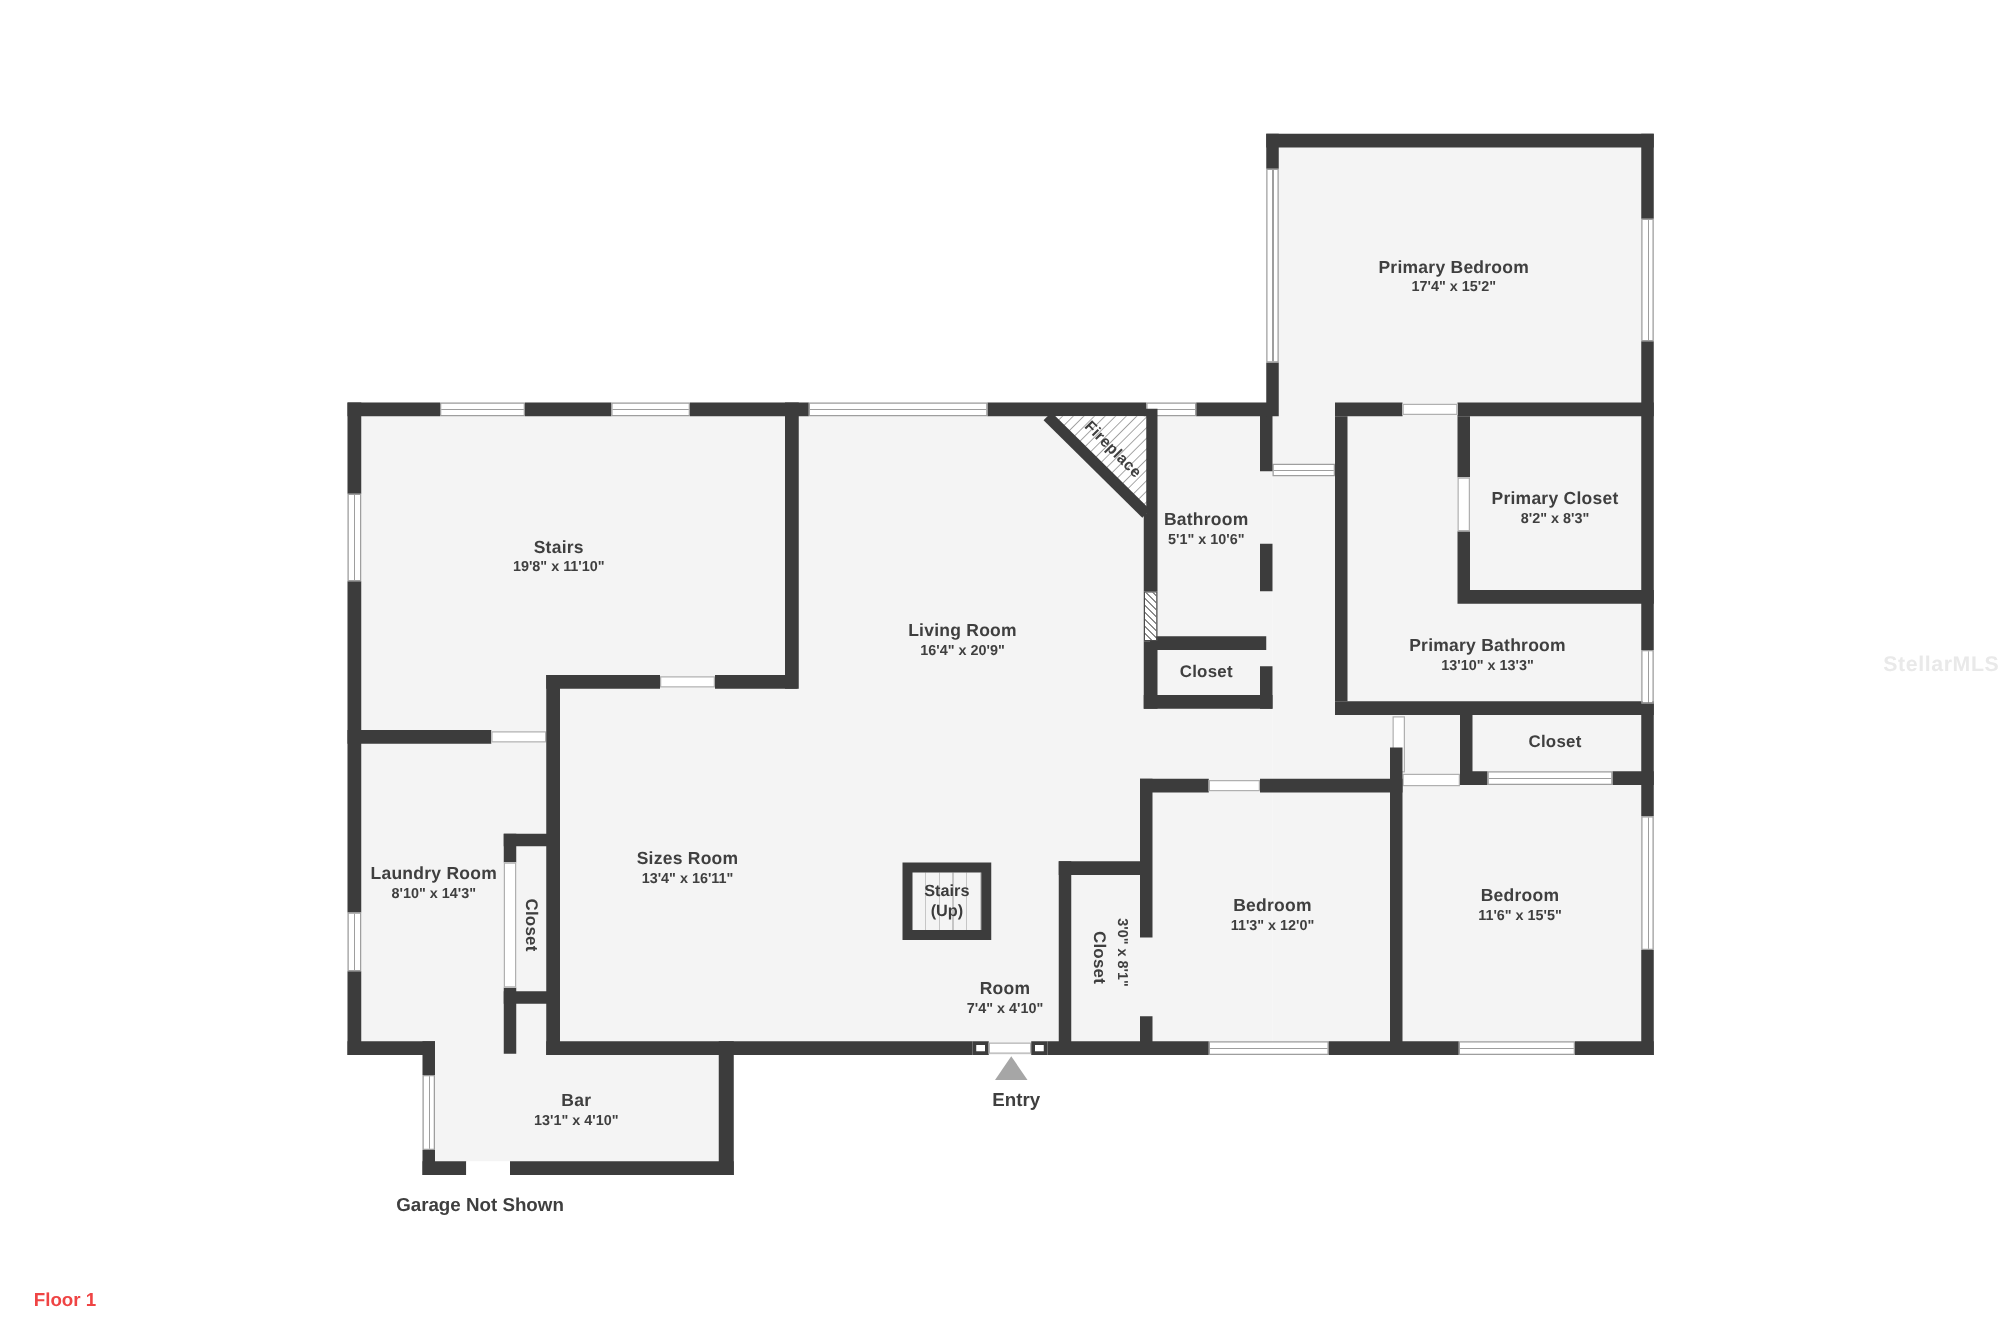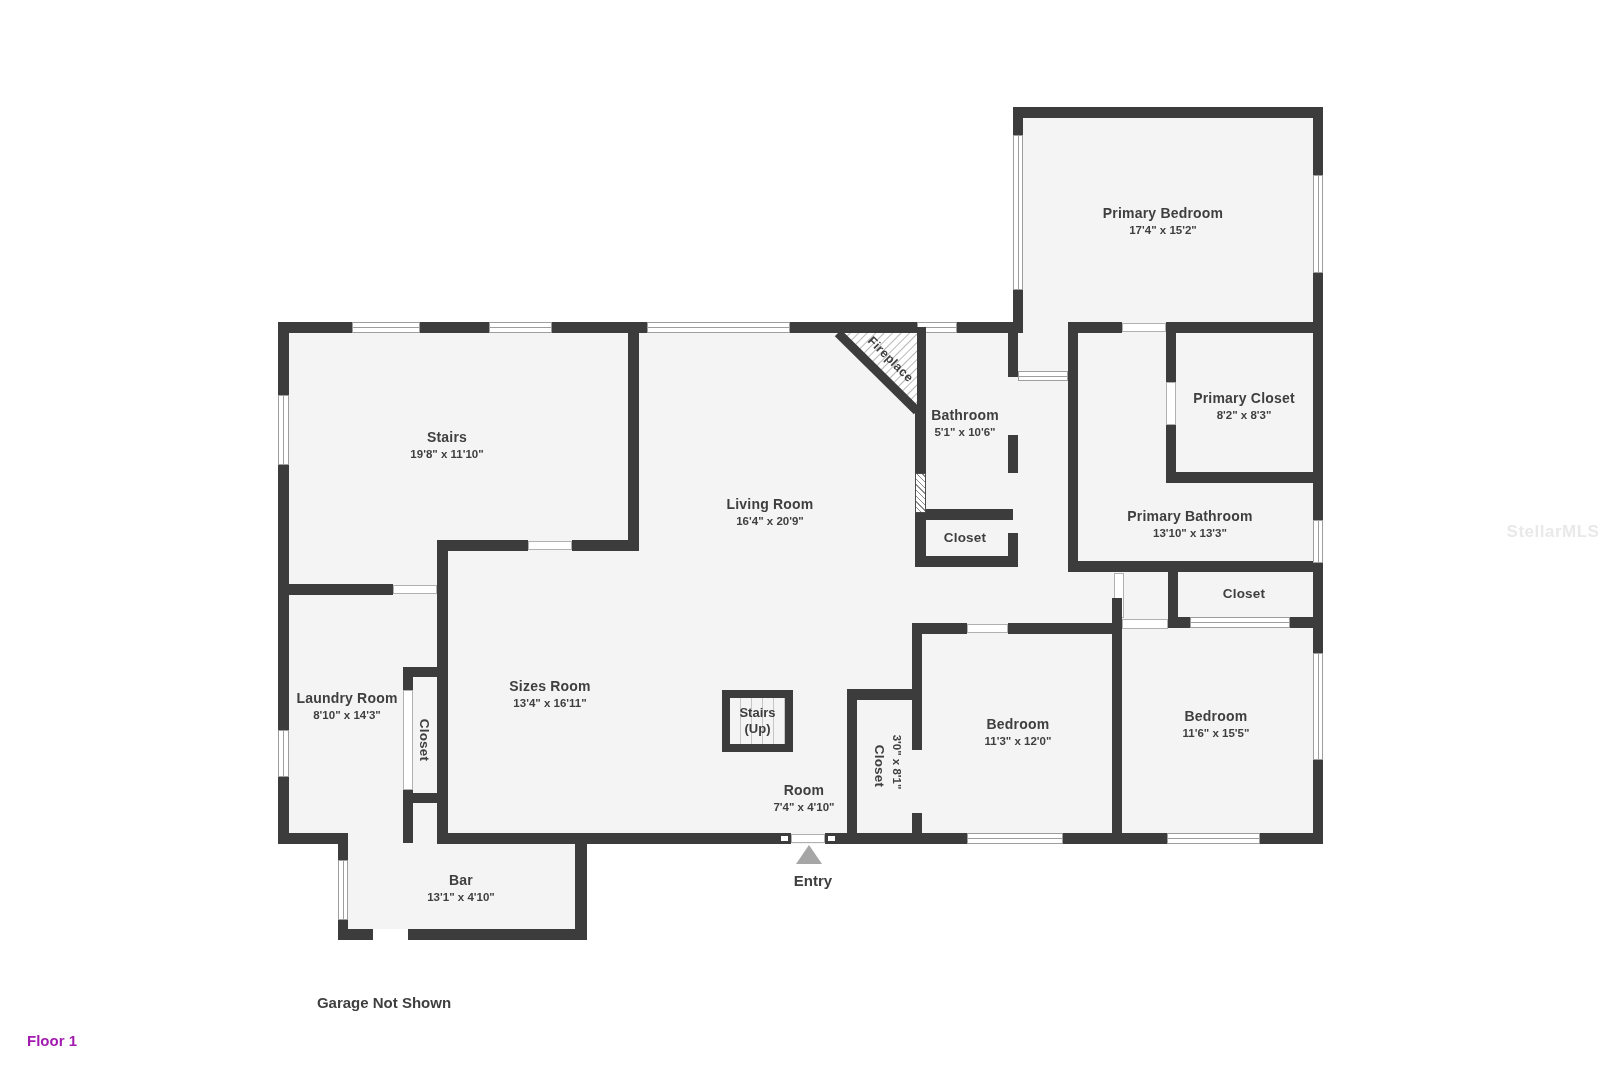--- a/index.html
+++ b/index.html
@@ -19,21 +19,21 @@
   .rname{font-size:14px;font-weight:700;letter-spacing:.2px;color:#3f3f3f;}
   .rname.sm{font-size:13.5px;}
   .rdims{font-size:11.5px;font-weight:700;color:#3f3f3f;}
   .stairs{position:absolute;box-sizing:border-box;border:8px solid #3c3c3c;
           background-color:#f4f4f4;
           background-image:repeating-linear-gradient(to right,#f4f4f4 0 10px,#c6c6c6 10px 11px);
           display:flex;flex-direction:column;align-items:center;justify-content:center;}
   .stairs div{font-size:13px;font-weight:700;line-height:16px;color:#3c3c3c;}
   .entry-tri{position:absolute;width:0;height:0;border-left:13px solid transparent;border-right:13px solid transparent;border-bottom:19px solid #a6a6a6;}
   .big-note{position:absolute;transform:translate(-50%,-50%);font-size:15px;font-weight:700;color:#3f3f3f;white-space:nowrap;}
-  .floor-label{position:absolute;left:27px;top:1032px;font-size:15px;font-weight:700;color:#a21caf;}
+  .floor-label{position:absolute;left:27px;top:1032px;font-size:15px;font-weight:700;color:#ef4444;}
   .disclaimer{position:absolute;left:802px;top:1052px;transform:translate(-50%,-50%);font-size:11.5px;font-weight:700;color:#3d3d3d;white-space:nowrap;}
   .watermark{position:absolute;left:1553px;top:532px;transform:translate(-50%,-50%);font-size:17px;font-weight:700;letter-spacing:.5px;color:#e9e9e9;white-space:nowrap;}
   svg{position:absolute;}
 </style>
 </head>
 <body>
 
 <div class="plan">
 
   <div class="fill" style="left:278px;top:322px;width:740px;height:522px"></div>
@@ -162,21 +162,21 @@
     <div class="rname" style="font-size:12.5px;letter-spacing:.4px">Fireplace</div>
   </div>
 
   <div class="stairs" style="left:722px;top:690px;width:71px;height:62px">
     <div>Stairs</div>
     <div>(Up)</div>
   </div>
 
   <div class="entry-tri" style="left:796px;top:845px"></div>
   <div class="big-note" style="left:813px;top:880px">Entry</div>
-  <div class="big-note" style="left:384px;top:1002px">Garage Not Shown</div>
+  <div class="big-note" style="left:384px;top:964px">Garage Not Shown</div>
 
   <div class="lbl" style="left:447px;top:445px">
     <div class="rname">Stairs</div>
     <div class="rdims">19'8" x 11'10"</div>
   </div>
   <div class="lbl" style="left:770px;top:512px">
     <div class="rname">Living Room</div>
     <div class="rdims">16'4" x 20'9"</div>
   </div>
   <div class="lbl" style="left:965px;top:423px">

